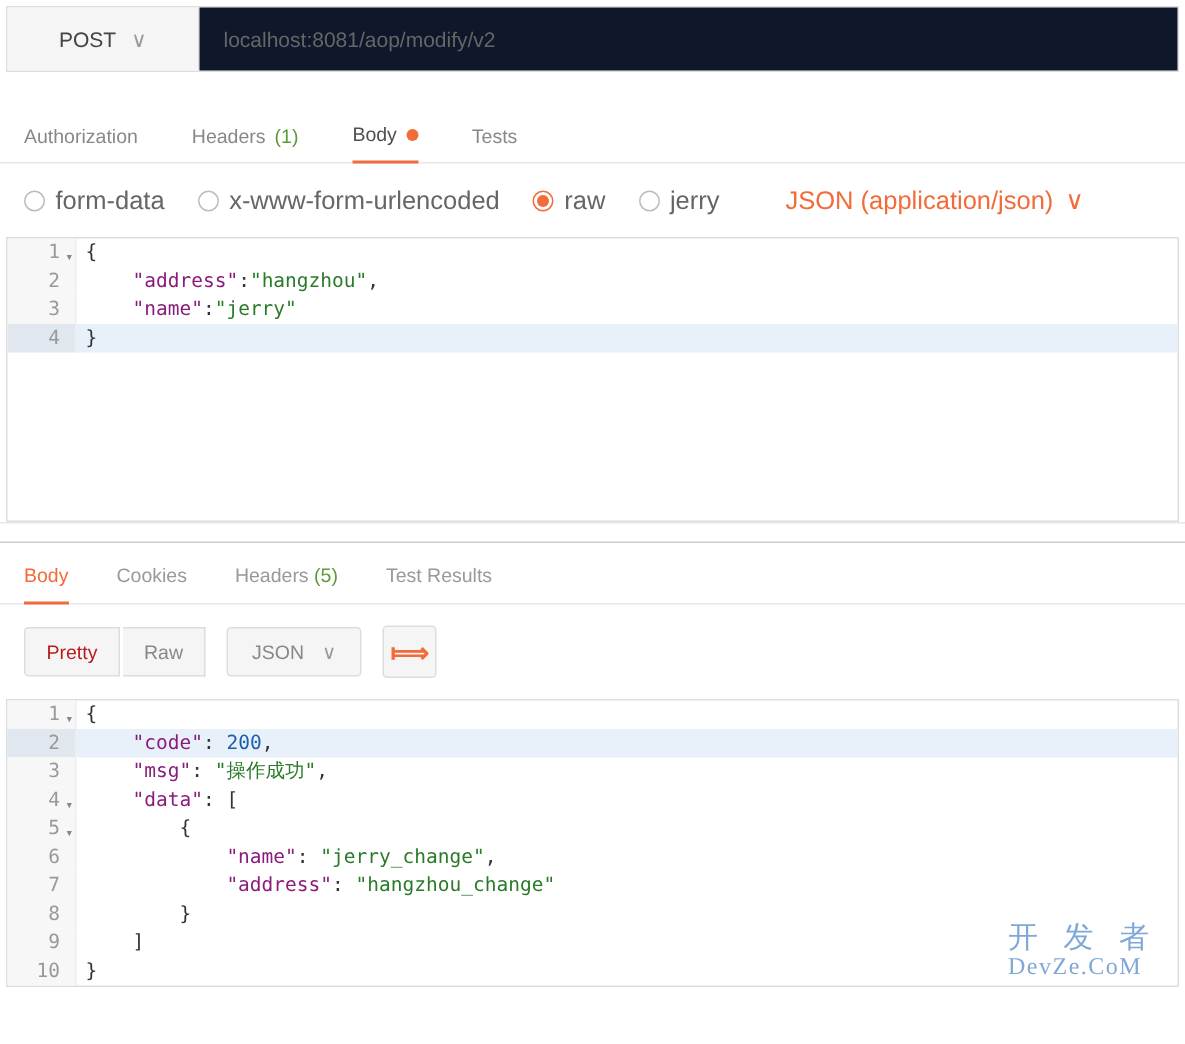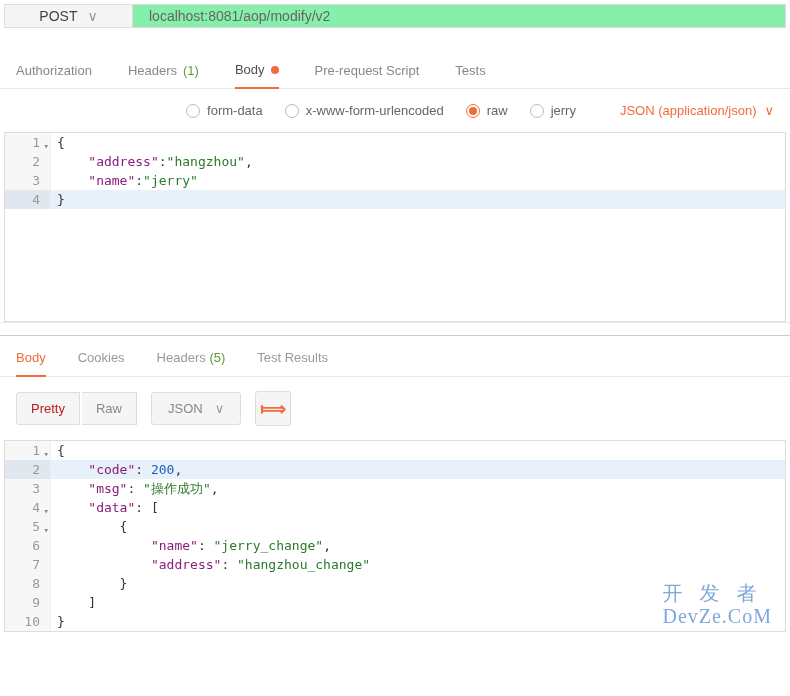--- a/index.html
+++ b/index.html
@@ -1,26 +1,26 @@
 <!DOCTYPE html>
 <html><head>
 <meta charset="utf-8">
 <style>
 * { box-sizing: border-box; margin: 0; padding: 0; }
 body { font-family: -apple-system, BlinkMacSystemFont, "Segoe UI", Helvetica, Arial, sans-serif; font-size: 13px; color: #505050; background: #fff; width: 790px; }
-.req-bar { display: flex; align-items: stretch; border: 1px solid #ddd; margin: 4px 4px 0 4px; height: 24px; background: #fff; }
+.req-bar { display: flex; align-items: stretch; border: 1px solid #ddd; margin: 4px 4px 0 4px; height: 44px; background: #fff; }
 .method-select { width: 128px; background: #f5f5f5; display: flex; align-items: center; justify-content: center; gap: 10px; font-size: 14px; color: #444; border-right: 1px solid #ddd; cursor: pointer; }
 .chev { color: #999; }
-.url-input { flex: 1; padding: 0 16px; display: flex; align-items: center; color: #666; font-size: 14px; background: #86efac; }
+.url-input { flex: 1; padding: 0 16px; display: flex; align-items: center; color: #666; font-size: 14px; background: #0f172a; }
 .req-tabs { display: flex; gap: 36px; padding: 18px 16px 0 16px; border-bottom: 1px solid #e8e8e8; font-size: 13px; color: #888; }
 .req-tab { padding-bottom: 10px; cursor: pointer; display: flex; align-items: center; gap: 6px; margin-top: 16px; }
 .req-tab.active { color: #505050; border-bottom: 2px solid #f26b3a; margin-bottom: -1px; }
 .count { color: #5c9a3a; }
 .dot { width: 8px; height: 8px; border-radius: 50%; background: #f26b3a; display: inline-block; }
-.body-type-row { display: flex; align-items: center; gap: 22px; padding: 14px 16px; font-size: 13px; color: #666; justify-content: flex-end; }
+.body-type-row { display: flex; align-items: center; gap: 22px; padding: 14px 16px; font-size: 17px; color: #666; }
 .radio { display: flex; align-items: center; gap: 7px; cursor: pointer; }
 .radio-circle { width: 14px; height: 14px; border-radius: 50%; border: 1px solid #bbb; display: inline-flex; align-items: center; justify-content: center; }
 .radio.checked .radio-circle { border-color: #f26b3a; }
 .radio.checked .radio-circle::after { content: ""; width: 8px; height: 8px; border-radius: 50%; background: #f26b3a; }
 .content-type { color: #f26b3a; display: flex; align-items: center; gap: 8px; cursor: pointer; margin-left: 22px; }
 .code-editor { border: 1px solid #ddd; margin: 0 4px; font-family: Consolas, Monaco, monospace; font-size: 13px; height: 190px; overflow: hidden; }
 .code-line { display: flex; }
 .gutter { width: 46px; text-align: right; padding-right: 10px; color: #999; background: #f7f7f7; border-right: 1px solid #eee; user-select: none; line-height: 19px; position: relative; }
 .fold { position: absolute; right: 1px; top: 4px; font-size: 9px; color: #888; }
 .code-content { flex: 1; padding-left: 6px; line-height: 19px; white-space: pre; }
@@ -36,21 +36,21 @@
 .resp-tab.active { color: #f26b3a; border-bottom: 2px solid #f26b3a; margin-bottom: -1px; }
 .resp-toolbar { display: flex; align-items: center; gap: 2px; padding: 14px 16px; }
 .seg-btn { padding: 8px 14px; border: 1px solid #ddd; background: #f5f5f5; color: #888; cursor: pointer; font-size: 13px; }
 .seg-btn.first { border-radius: 3px 0 0 3px; color: #b91c1c; }
 .seg-btn.mid { border-left: none; }
 .seg-btn.last { border-left: none; border-radius: 0 3px 3px 0; }
 .select-btn { margin-left: 12px; padding: 8px 16px; border: 1px solid #ddd; background: #f5f5f5; color: #888; display: flex; align-items: center; gap: 12px; border-radius: 3px; cursor: pointer; text-align: right; }
 .wrap-btn { margin-left: 12px; width: 36px; height: 35px; border: 1px solid #ddd; background: #f5f5f5; color: #f26b3a; display: flex; align-items: center; justify-content: center; border-radius: 3px; cursor: pointer; font-size: 18px; font-weight: bold; }
 .resp-editor { border: 1px solid #ddd; margin: 0 4px; font-family: Consolas, Monaco, monospace; font-size: 13px; }
 .watermark { position: absolute; right: 18px; bottom: 4px; color: #7fa8d9; font-size: 20px; font-family: serif; pointer-events: none; letter-spacing: 6px; }
-.watermark .sub { display: block; font-size: 20px; letter-spacing: 1px; margin-top: -2px; }
+.watermark .sub { display: block; font-size: 16px; letter-spacing: 1px; margin-top: -2px; }
 .rel { position: relative; }
 </style>
 </head>
 <body class="rel">
 
 <div class="req-bar">
   <div class="method-select">
     <span>POST</span>
     <span class="chev">∨</span>
   </div>
@@ -62,21 +62,20 @@
 <div class="req-tabs">
   <div class="req-tab">Authorization</div>
   <div class="req-tab">
     <span>Headers</span>
     <span class="count">(1)</span>
   </div>
   <div class="req-tab active">
     <span>Body</span>
     <span class="dot"></span>
   </div>
-  <div class="req-tab">Pre-request Script</div>
   <div class="req-tab">Tests</div>
 </div>
 
 <div class="body-type-row">
   <label class="radio">
       <span class="radio-circle"></span>
       <span>form-data</span>
     </label>
   <label class="radio">
       <span class="radio-circle"></span>

